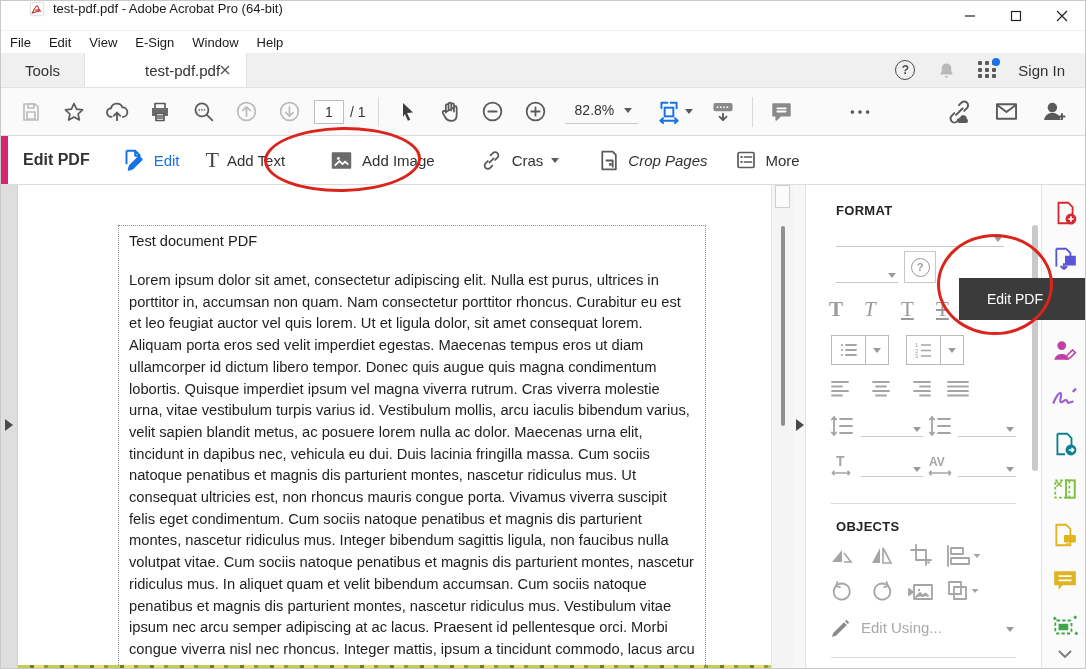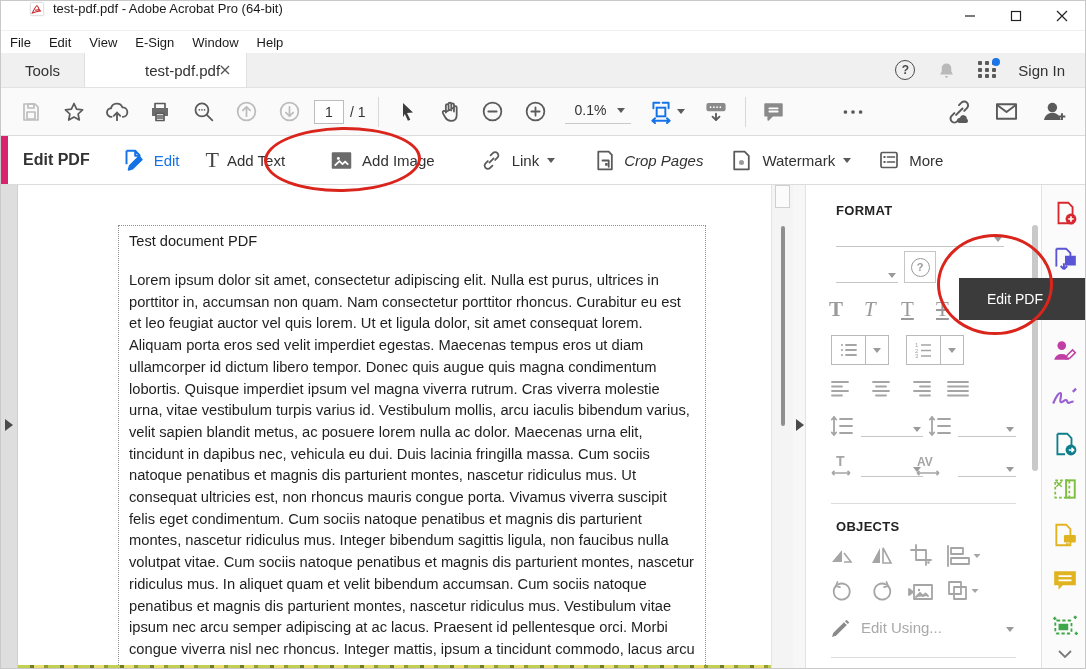--- a/index.html
+++ b/index.html
@@ -240,21 +240,21 @@
           <path d="M8 12h8"></path>
         </svg>
       </span>
     <span class="tb-btn">
         <svg width="25" height="25" viewBox="0 0 24 24" class="icoS">
           <circle cx="12" cy="12" r="8.5"></circle>
           <path d="M8 12h8M12 8v8"></path>
         </svg>
       </span>
     <span class="zoom-box">
-      <span class="zv">0.1%</span>
+      <span class="zv">82.8%</span>
       <span class="caret"></span>
     </span>
     <span class="tb-btn" style="width:48px;">
       <svg width="26" height="26" viewBox="0 0 24 24" style="stroke:#1473e6;stroke-width:1.8;fill:none;stroke-linecap:round;">
           <path d="M5 3.5v5m14-5v5M5 3.5h5.5m3 0H19"></path>
           <rect x="8" y="8" width="8" height="8"></rect>
           <path d="M4 20h16M4 20l2.5-2.2M4 20l2.5 2.2M20 20l-2.5-2.2m2.5 2.2l-2.5 2.2"></path>
         </svg>
       <span class="caret" style="margin-left:3px;"></span>
     </span>
@@ -328,38 +328,30 @@
           <path d="M6 16.5l4-4 3 3 2.5-2.5 2.5 2.5" stroke="#fff"></path>
         </svg>
       <span>Add Image</span>
     </span>
     <span class="eb-btn">
       <svg width="25" height="25" viewBox="0 0 24 24" class="icoS">
           <path d="M10 14l4-4"></path>
           <path d="M8.5 12.5l-2.2 2.2a3.1 3.1 0 104.4 4.4l2.2-2.2"></path>
           <path d="M15.5 11.5l2.2-2.2a3.1 3.1 0 10-4.4-4.4l-2.2 2.2"></path>
         </svg>
-      <span>Link</span>
+      <span>Cras</span>
       <span class="caret"></span>
     </span>
     <span class="eb-btn" style="margin-left:10px;font-style:italic;">
       <svg width="25" height="25" viewBox="0 0 24 24" class="icoS">
           <path d="M7 3.5h10l3 3V20.5H7z"></path>
           <path d="M11 12h6v6"></path>
           <rect x="13.5" y="14.5" width="2.5" height="2.5" fill="#5a5a5a" stroke="none"></rect>
         </svg>
       <span>Crop Pages</span>
-    </span>
-    <span class="eb-btn">
-      <svg width="25" height="25" viewBox="0 0 24 24" class="icoS">
-          <path d="M5 3.5h10l4 4v13H5z"></path>
-          <circle cx="12" cy="14" r="2.4" fill="#9a9a9a" stroke="none"></circle>
-        </svg>
-      <span>Watermark</span>
-      <span class="caret"></span>
     </span>
     <span class="eb-btn">
       <svg width="24" height="24" viewBox="0 0 24 24" class="icoS">
           <rect x="4" y="4.5" width="16" height="15" rx="1.5"></rect>
           <rect x="6.5" y="8" width="2" height="2" fill="#5a5a5a" stroke="none"></rect>
           <path d="M10.5 9h7"></path>
           <rect x="6.5" y="13" width="2" height="2" fill="#5a5a5a" stroke="none"></rect>
           <path d="M10.5 14h7"></path>
         </svg>
       <span>More</span>
@@ -476,21 +468,21 @@
 
       <span class="p-icon" style="left:24px;top:268px;">
           <svg width="26" height="26" viewBox="0 0 26 26">
             <text x="6" y="13" font-size="14" font-weight="bold" fill="#a5a5a5" font-family="Liberation Serif,serif">T</text>
             <path d="M2 20h18M2 20l2.5-2.2M2 20l2.5 2.2M20 20l-2.5-2.2m2.5 2.2l-2.5 2.2" stroke="#a5a5a5" stroke-width="1.6" fill="none"></path>
           </svg>
         </span>
       <span class="uline-field" style="left:55px;top:272px;width:62px;">
           <span class="caret"></span>
         </span>
-      <span class="p-icon" style="left:108px;top:268px;">
+      <span class="p-icon" style="left:120px;top:268px;">
           <svg width="30" height="26" viewBox="0 0 30 26">
             <text x="3" y="13" font-size="12" font-weight="bold" fill="#a5a5a5">AV</text>
             <path d="M3 20h22M3 20l2.5-2.2M3 20l2.5 2.2M25 20l-2.5-2.2m2.5 2.2l-2.5 2.2" stroke="#a5a5a5" stroke-width="1.6" fill="none"></path>
           </svg>
         </span>
       <span class="uline-field" style="left:152px;top:272px;width:58px;">
           <span class="caret"></span>
         </span>
 
       <span class="p-divider" style="top:318px;"></span>

